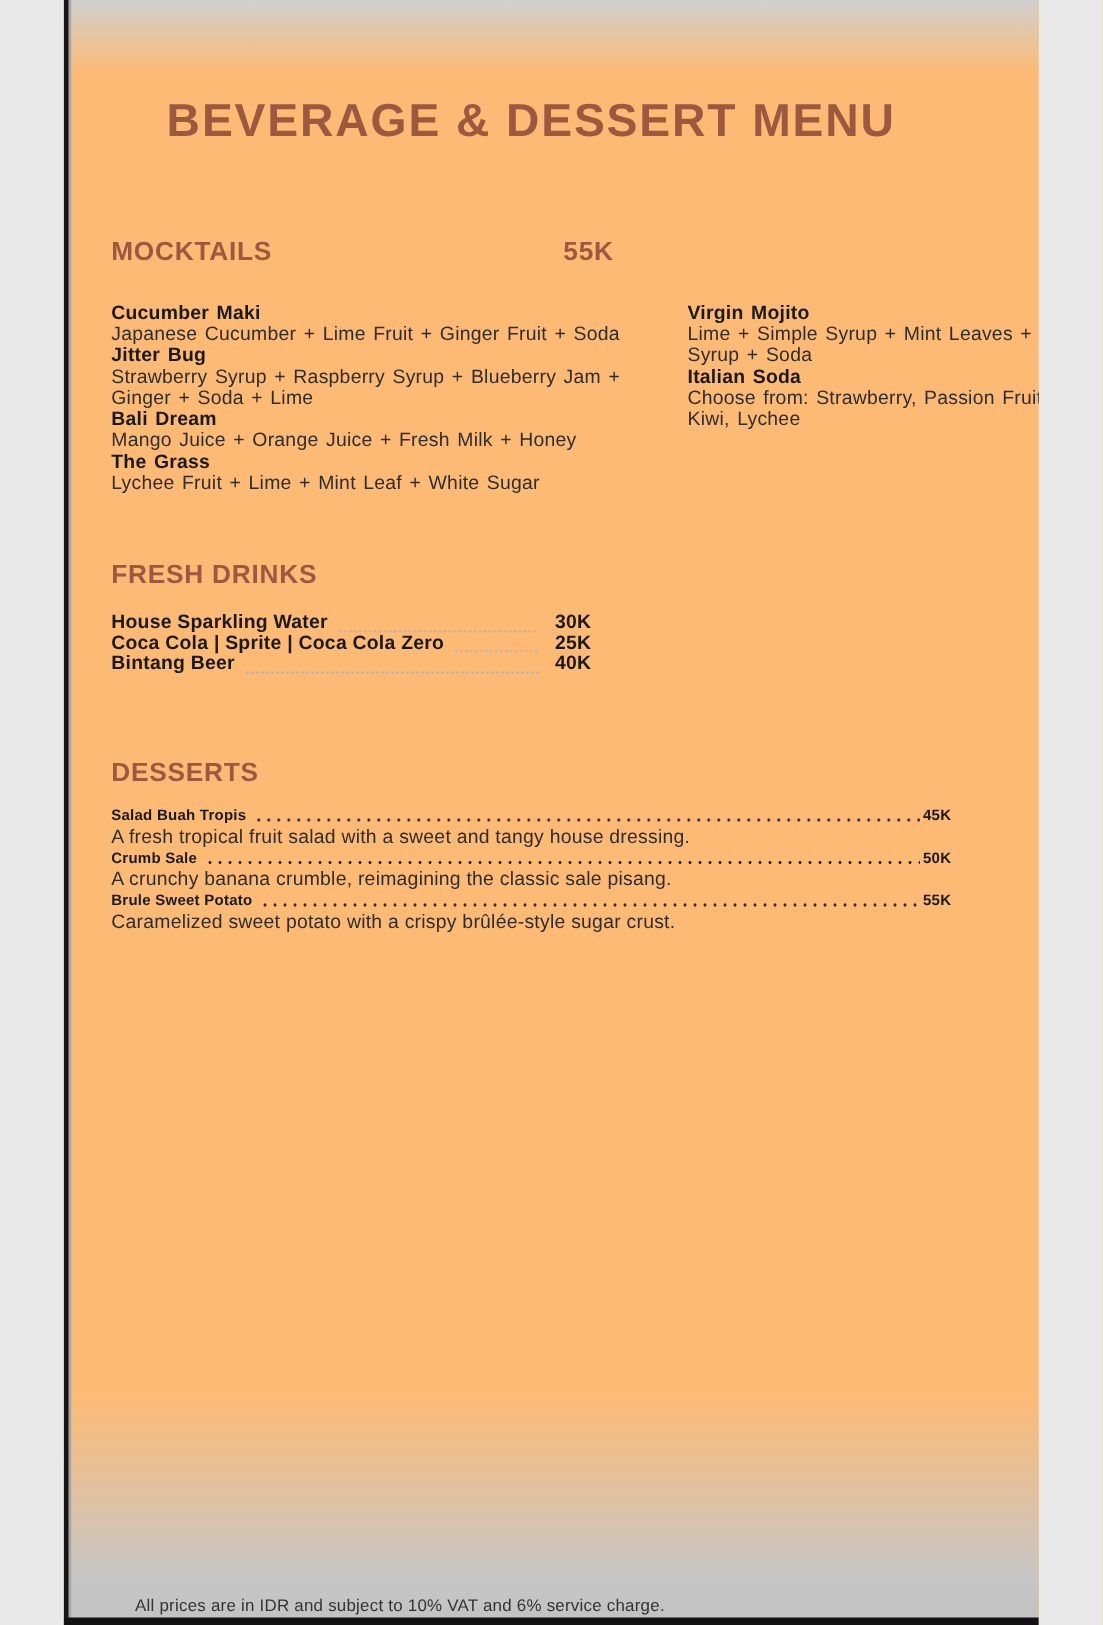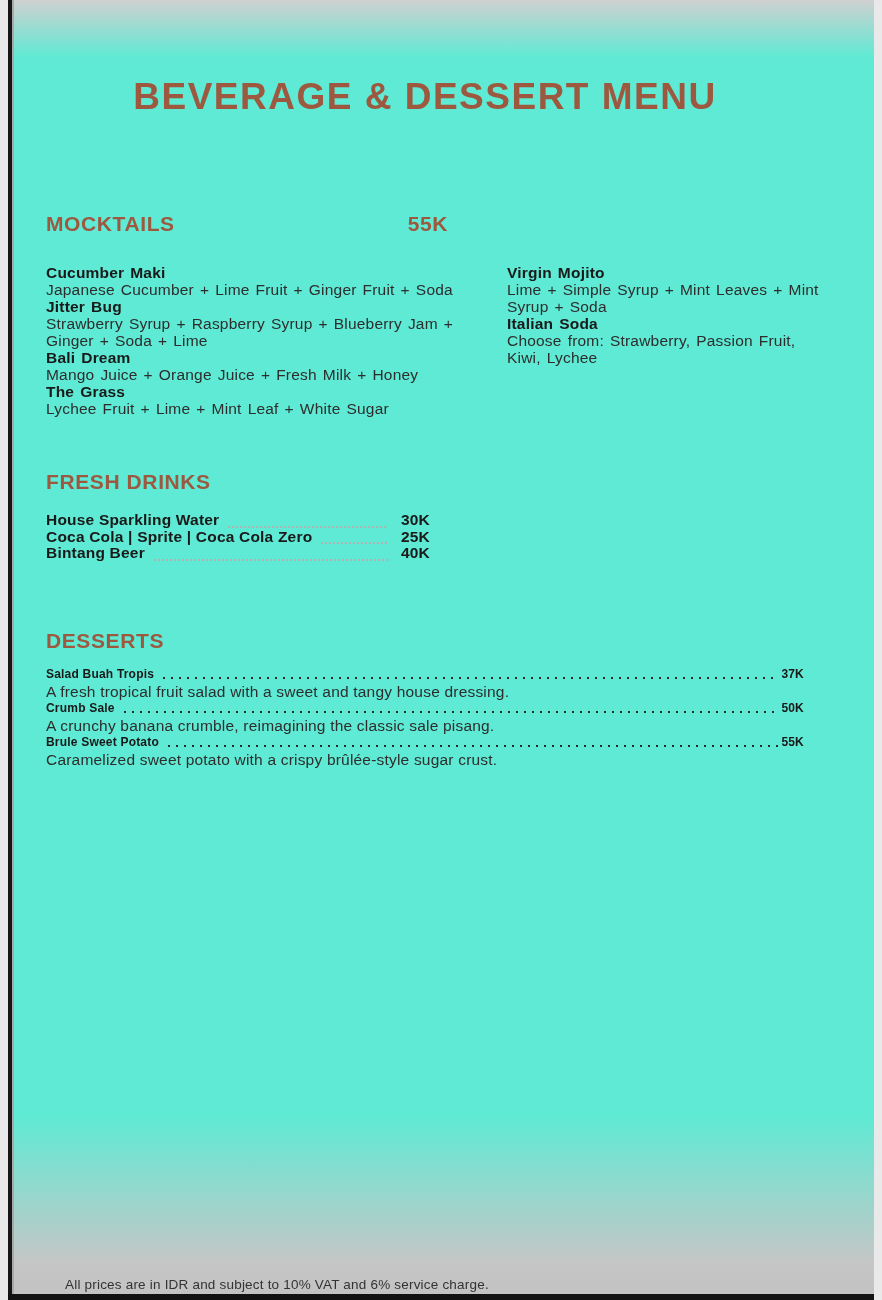--- a/index.html
+++ b/index.html
@@ -1,20 +1,20 @@
 <!DOCTYPE html>
 <html><head>
 <meta charset="utf-8">
 <style>
   html, body { margin: 0; padding: 0; background: #e9e9e9; }
   .page {
     position: relative;
-    width: 866px;
+    width: 780px;
     height: 1300px;
-    background: #5eead4;
+    background: #fdba74;
     overflow: hidden;
     font-family: "Liberation Sans", sans-serif;
     margin: 0 auto;
   }
   
   .edge-left  { position: absolute; left: 0; top: 0; width: 4px; height: 100%; background: #161616; z-index: 6; }
   .edge-left-soft { position: absolute; left: 4px; top: 0; width: 2px; height: 100%; background: #a9a9a9; z-index: 6; }
   .edge-bottom { position: absolute; left: 0; bottom: 0; width: 100%; height: 6px; background: #121212; z-index: 6; }
   
   .grad-top {
@@ -42,21 +42,21 @@
   }
   
   .section-heading {
     color: #9c5940;
     font-weight: bold;
     font-size: 21px;
     line-height: 24px;
     letter-spacing: 0.6px;
   }
   .mocktails-heading-row {
-    margin-top: 94px;
+    margin-top: 72px;
     width: 402px;
     display: flex;
     justify-content: space-between;
     text-align: center;
   }
   
   .mocktail-columns {
     margin-top: 28px;
     display: flex;
     gap: 36px;
@@ -197,21 +197,21 @@
       </div>
     </div>
 
     <div class="section-heading desserts-heading">DESSERTS</div>
 
     <div class="dessert-items">
       <div>
         <div class="dessert-name-row">
           <span class="dessert-name">Salad Buah Tropis</span>
           <span class="dessert-leader"></span>
-          <span class="dessert-price">37K</span>
+          <span class="dessert-price">45K</span>
         </div>
         <div class="dessert-desc">A fresh tropical fruit salad with a sweet and tangy house dressing.</div>
       </div>
       <div>
         <div class="dessert-name-row">
           <span class="dessert-name">Crumb Sale</span>
           <span class="dessert-leader"></span>
           <span class="dessert-price">50K</span>
         </div>
         <div class="dessert-desc">A crunchy banana crumble, reimagining the classic sale pisang.</div>

